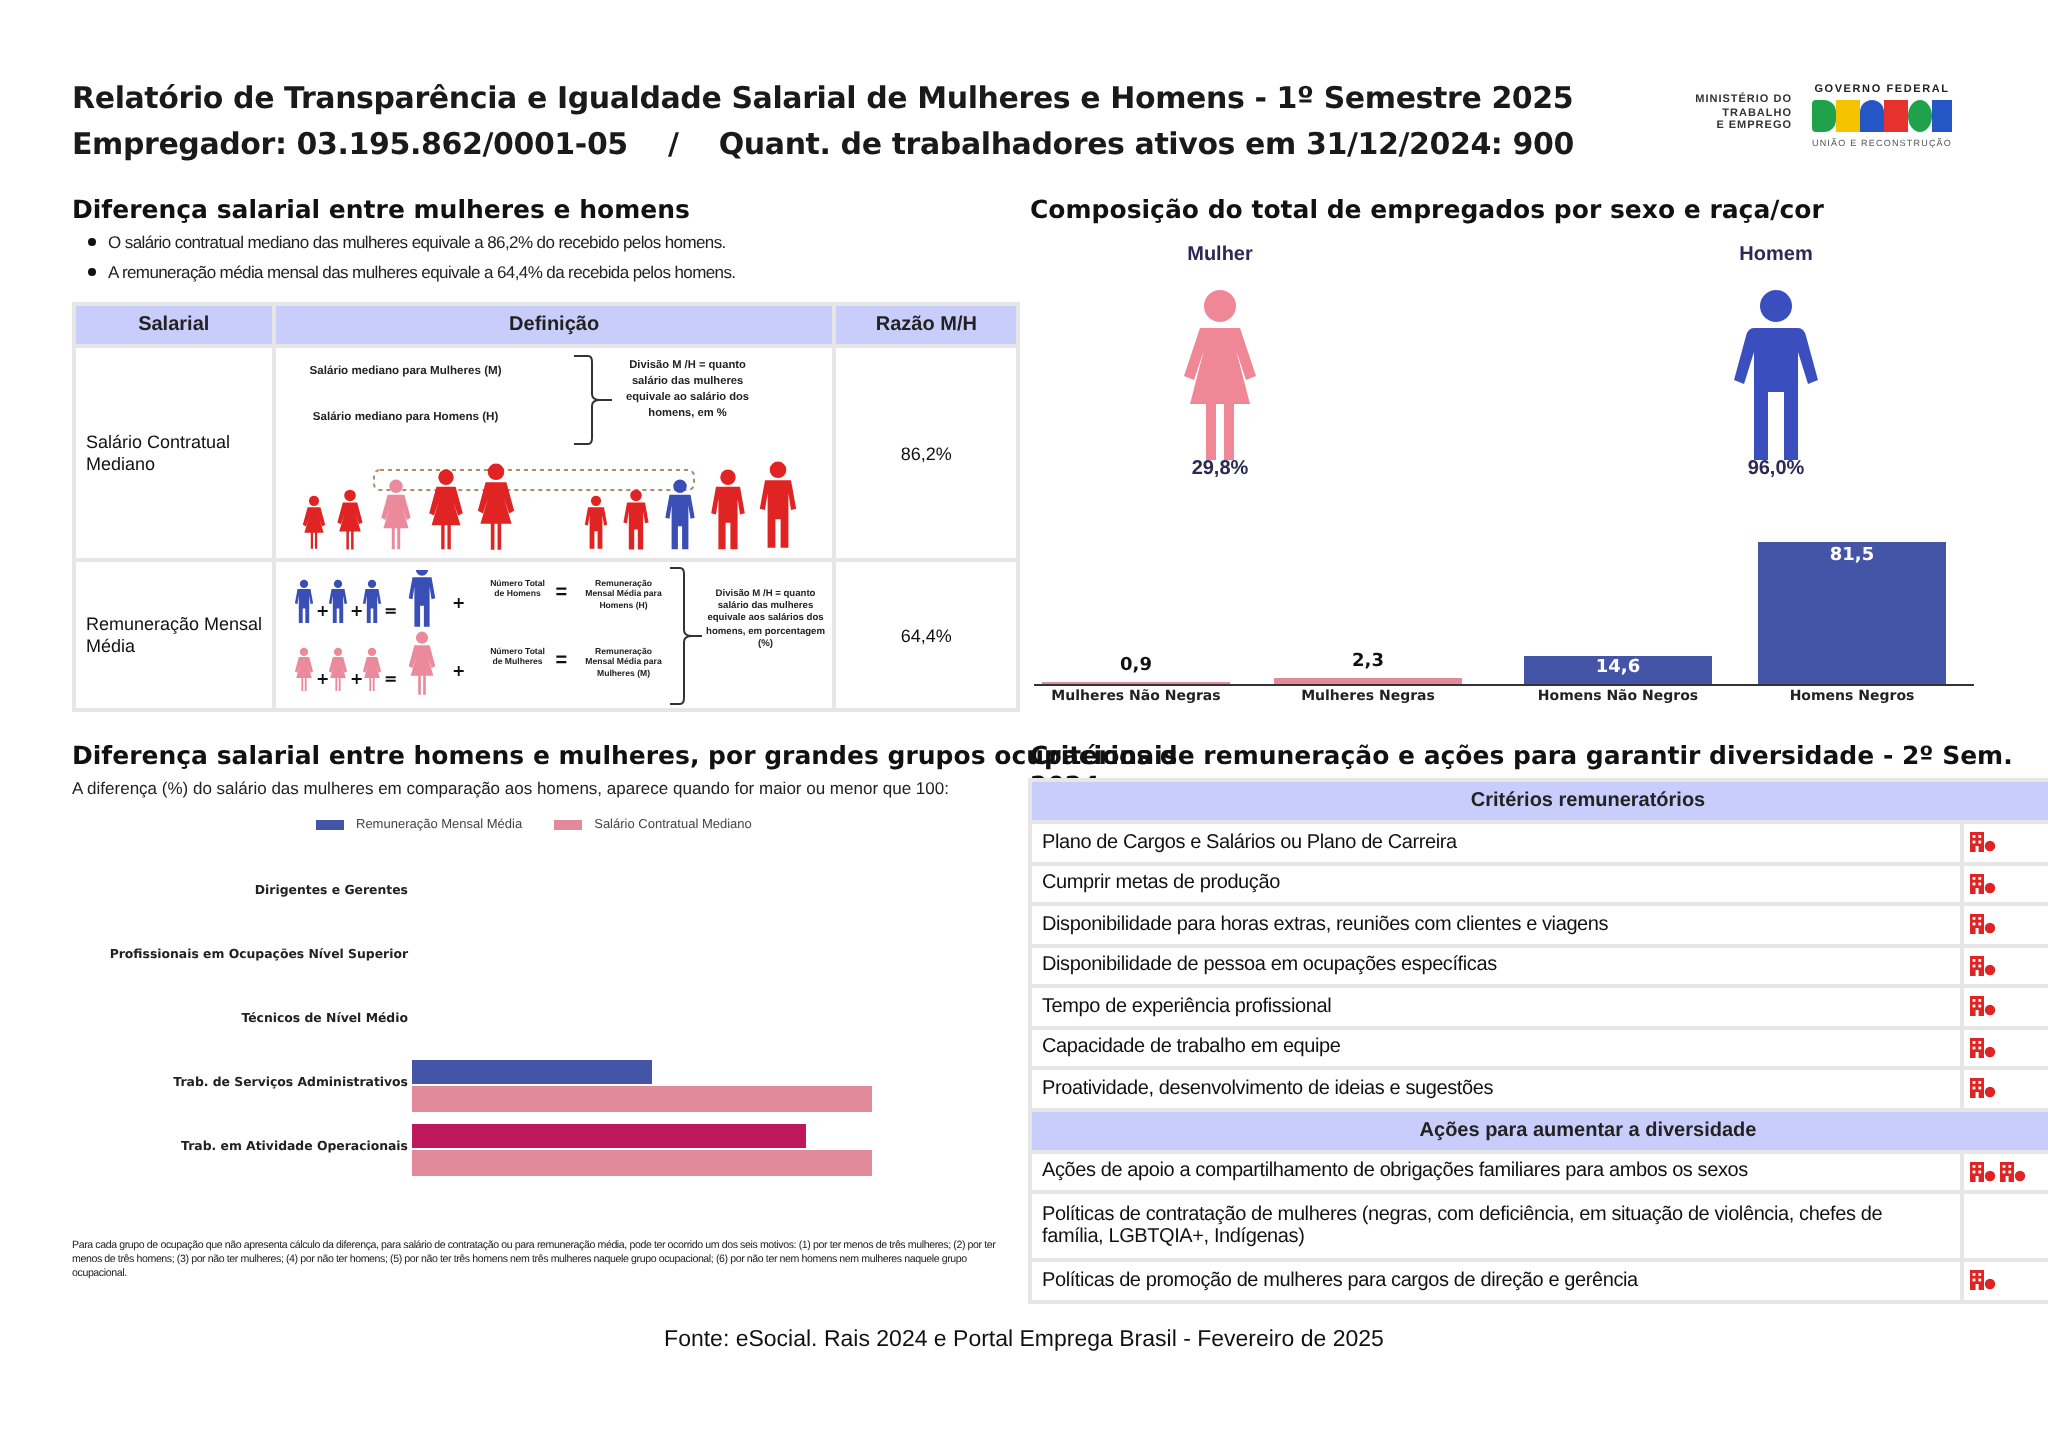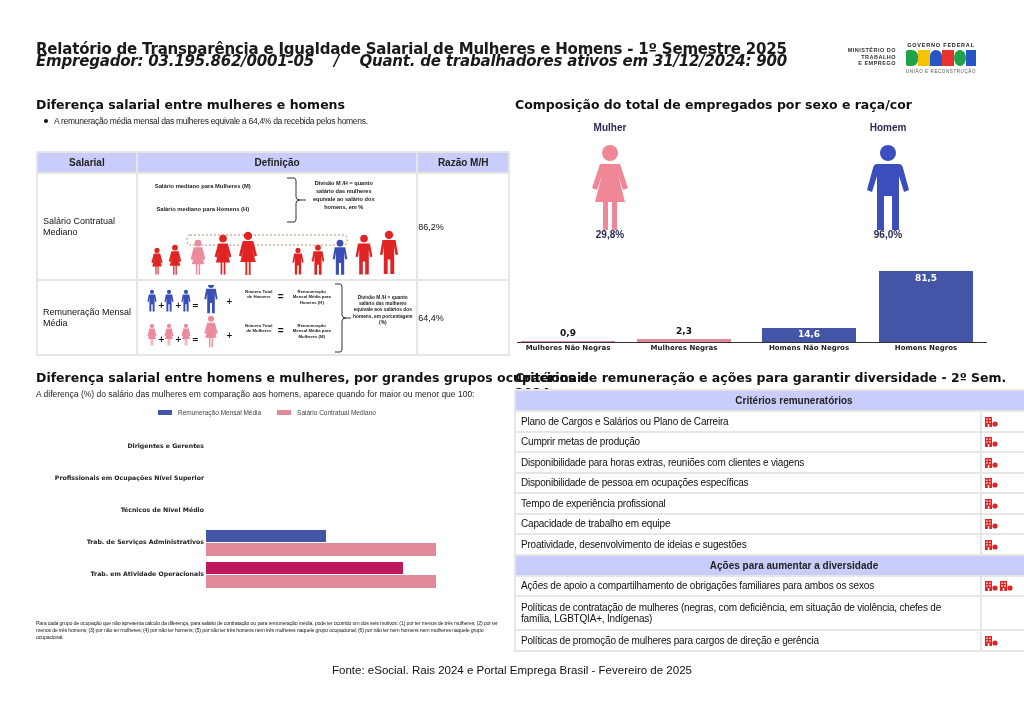--- a/index.html
+++ b/index.html
@@ -19,21 +19,21 @@
   
   .bullets { font-family: "Liberation Sans", sans-serif; font-size: 8.5px; color: #222; }
   .bullets li { list-style: none; position: relative; padding-left: 12px; margin-bottom: 5px; letter-spacing: -0.3px; }
   .bullets li::before { content: ""; position: absolute; left: 2px; top: 3px; width: 4px; height: 4px; border-radius: 50%; background: #111; }
 
   
   table.ind { border-collapse: collapse; font-family: "Liberation Sans", sans-serif; }
   table.ind th { background: #c9cdfb; font-size: 10px; font-weight: bold; color: #222; height: 21px; border: 2px solid #e6e6e6; }
   table.ind td { border: 2px solid #e6e6e6; font-size: 9px; vertical-align: middle; }
   .cell-indicator { padding-left: 5px; font-weight: normal; color: #111; font-size: 9.5px; line-height: 11px; }
-  .cell-ratio { text-align: left; font-size: 9.5px; }
+  .cell-ratio { text-align: center; font-size: 9.5px; }
   .tiny-bold { font-size: 6px; font-weight: bold; color: #222; line-height: 8px; text-align: center; }
 
   
   .bar-label-dark { font-family: "DejaVu Sans", sans-serif; font-weight: bold; font-size: 9px; color: #111; text-align: center; }
   .bar-label-light { font-family: "DejaVu Sans", sans-serif; font-weight: bold; font-size: 9px; color: #fff; text-align: center; }
   .xcat { font-family: "DejaVu Sans", sans-serif; font-weight: bold; font-size: 7px; color: #222; text-align: center; }
 
   .hcat { font-family: "DejaVu Sans", sans-serif; font-weight: bold; font-size: 6.2px; color: #222; text-align: right; white-space: nowrap; }
   .hval { font-family: "DejaVu Sans", sans-serif; font-weight: bold; font-size: 7.2px; color: #fff; text-align: right; padding-right: 4px; line-height: 12px; margin-top: 36px; }
 
@@ -44,21 +44,21 @@
   table.crit td.icons { width: 92px; padding-left: 3px; }
   .bicon { display: inline-block; width: 13px; height: 10px; position: relative; margin-right: 2px; vertical-align: middle; }
 
   .footnote { font-family: "Liberation Sans", sans-serif; font-size: 5.3px; color: #222; line-height: 7px; letter-spacing: -0.2px; }
   .source { font-family: "Liberation Sans", sans-serif; font-size: 11.5px; font-weight: normal; color: #111; text-align: center; }
 </style>
 </head>
 <body>
 
 <div class="abs title-line" style="left:36px; top:40px;">Relatório de Transparência e Igualdade Salarial de Mulheres e Homens - 1º Semestre 2025</div>
-<div class="abs title-line" style="left:36px; top:52px; white-space:pre;font-style:italic;">Empregador: 03.195.862/0001-05    /    Quant. de trabalhadores ativos em 31/12/2024: 900</div>
+<div class="abs title-line" style="left:36px; top:63px; white-space:pre;">Empregador: 03.195.862/0001-05    /    Quant. de trabalhadores ativos em 31/12/2024: 900</div>
 
 <div class="abs mte" style="left:838px; top:47px; width:58px;">
   <div>MINISTÉRIO DO</div>
   <div>TRABALHO</div>
   <div>E EMPREGO</div>
 </div>
 <div class="abs" style="left:902px; top:42px; width:78px;">
   <div class="gov-top">GOVERNO FEDERAL</div>
   <div class="brasil" style="margin:2px 0 0 4px;">
     <span style="background:#1fa24a;border-radius:2px 6px 6px 2px;"></span>
@@ -66,20 +66,21 @@
     <span style="background:#2457c5;border-radius:6px 6px 0 0;"></span>
     <span style="background:#e8322e;"></span>
     <span style="background:#1fa24a;border-radius:50%;"></span>
     <span style="background:#2457c5;width:10px;"></span>
   </div>
   <div class="gov-bottom" style="margin-top:3px;">UNIÃO E RECONSTRUÇÃO</div>
 </div>
 
 <div class="abs section-title" style="left:36px; top:97px;">Diferença salarial entre mulheres e homens</div>
 <ul class="abs bullets" style="left:42px; top:116px;">
+  <li>O salário contratual mediano das mulheres equivale a 86,2% do recebido pelos homens.</li>
   <li>A remuneração média mensal das mulheres equivale a 64,4% da recebida pelos homens.</li>
 </ul>
 
 <table class="ind abs" style="left:36px; top:151px; width:474px;">
   <tbody>
       <tr>
     <th style="width:100px;">Salarial</th>
     <th style="width:282px;">Definição</th>
     <th style="width:92px;">Razão M/H</th>
   </tr>

